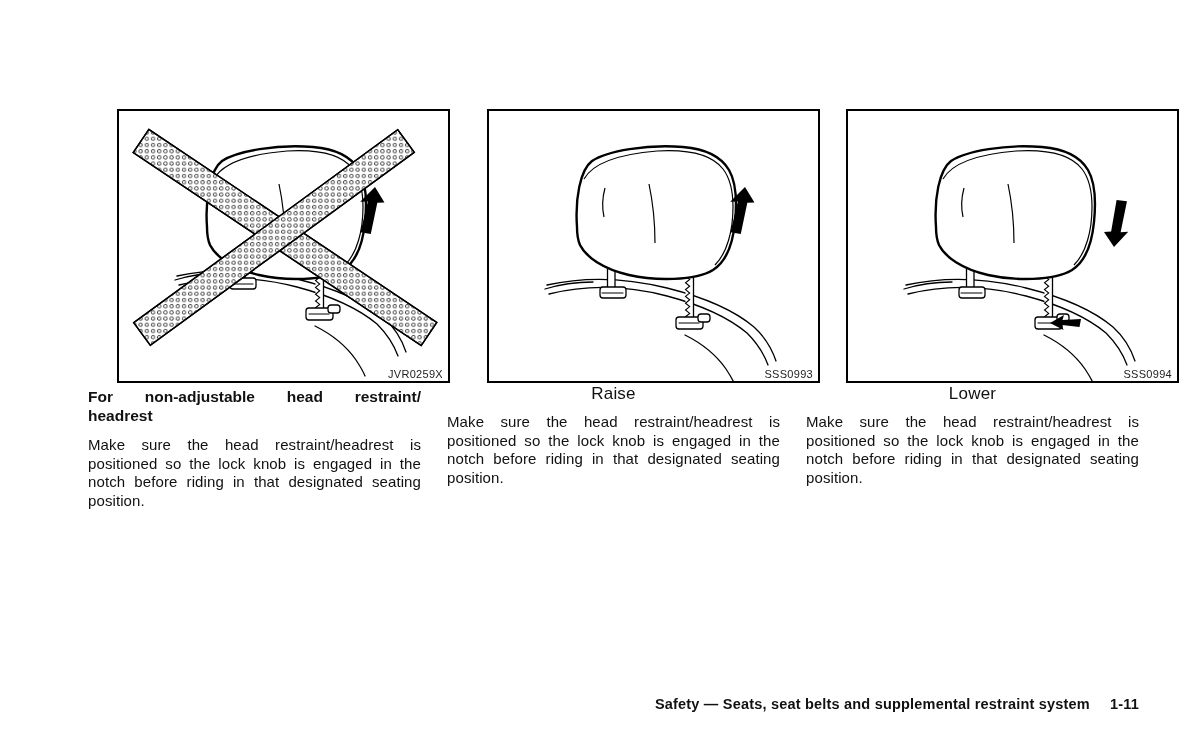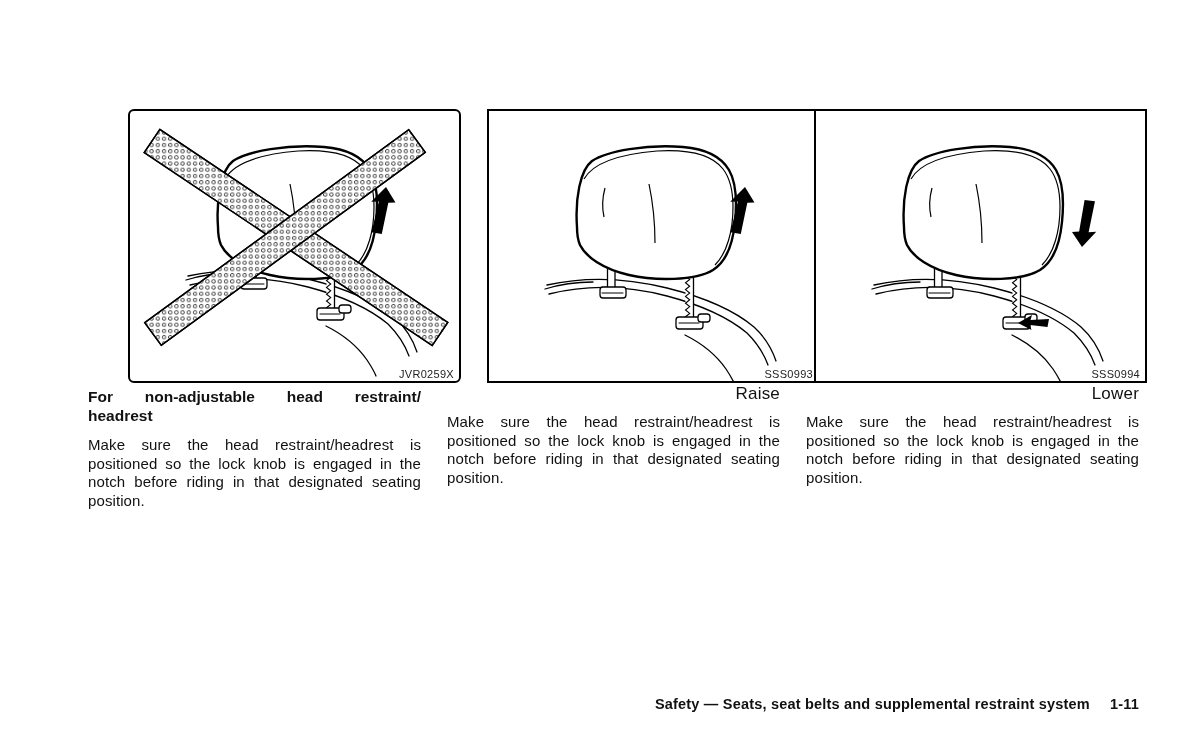--- a/index.html
+++ b/index.html
@@ -10,23 +10,23 @@
     color: #111111;
     position: relative;
     overflow: hidden;
   }
   .figure-box {
     position: absolute; top: 93px;
     width: 329px; height: 270px;
     border: 2px solid #000;
     background: #fff;
   }
-  .figure-box.f1 { left: 88px; border-radius: 6px; }
+  .figure-box.f1 { left: 77px; }
   .figure-box.f2 { left: 447px; }
-  .figure-box.f3 { left: 774px; }
+  .figure-box.f3 { left: 806px; }
   .figure-box svg.illu { display: block; width: 329px; height: 270px; }
   .fig-code {
     position: absolute; right: 3px; bottom: 0;
     font-size: 11px; line-height: 13px;
     letter-spacing: 0.3px;
     background: #fff; padding: 0 2px;
     color: #222;
   }
   .text-col {
     position: absolute;
@@ -39,21 +39,21 @@
   h2.col-heading-bold {
     font-size: 15.5px; font-weight: bold;
     line-height: 19px; margin: 8px 0 11px 0;
   }
   h2.col-heading-bold .jline {
     display: block; text-align: justify; text-align-last: justify;
   }
   h3.col-heading {
     font-size: 17px; font-weight: 400;
     line-height: 20px; margin: 0 0 9px 0;
-    letter-spacing: 0.2px; text-align: right;
+    letter-spacing: 0.2px; text-align: center;
   }
   .text-col p {
     font-size: 15px; line-height: 18.5px;
     margin: 0 0 9px 0;
     letter-spacing: 0.1px;
   }
   .page-footer {
     position: absolute; right: 52px; top: 696px;
     font-size: 14.5px; font-weight: bold;
     letter-spacing: 0.2px;

